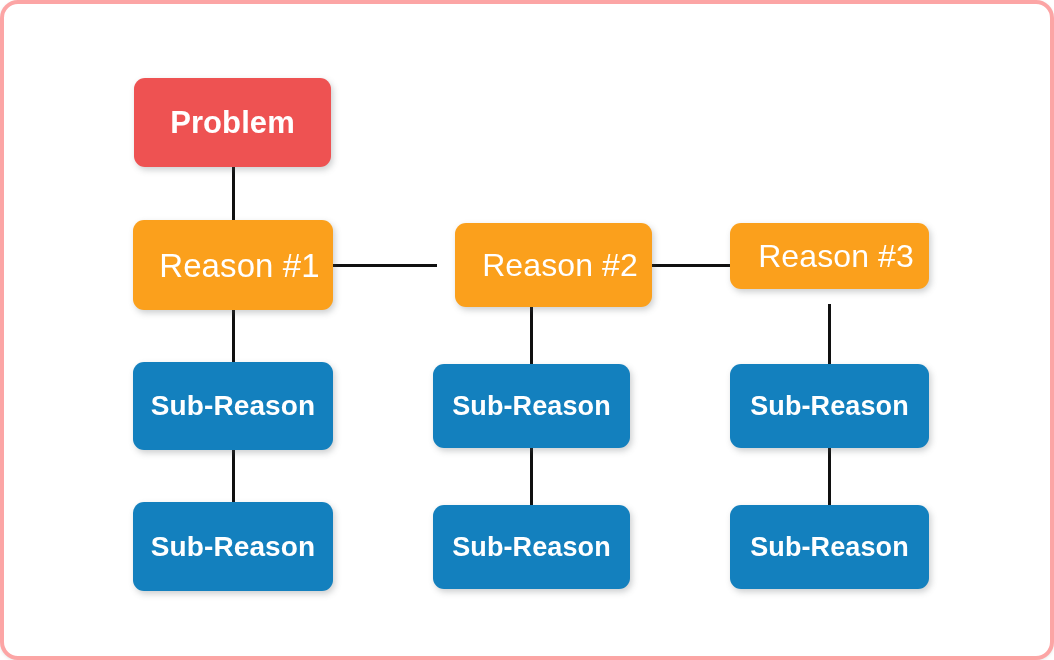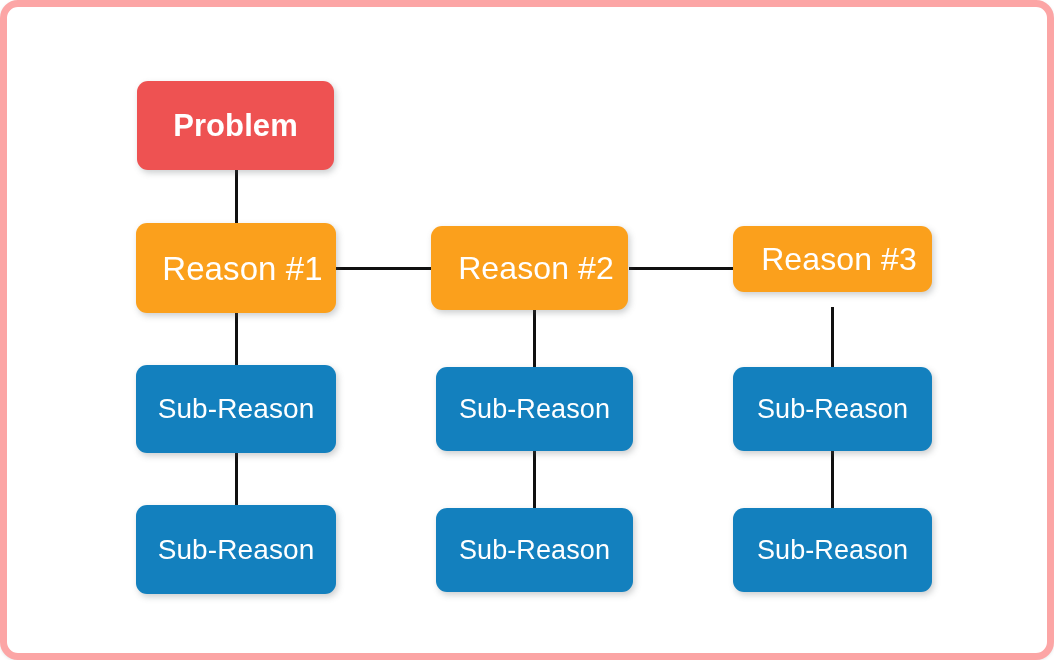--- a/index.html
+++ b/index.html
@@ -14,21 +14,21 @@
     overflow: hidden;
   }
 
   #canvas {
     position: relative;
     width: 1054px;
     height: 660px;
     box-sizing: border-box;
     background: #ffffff;
     border-radius: 18px;
-    border: 7px solid #fca5a5;
+    border: 4px solid #fca5a5;
     box-shadow: 0 1px 3px rgba(120,130,130,0.18);
     overflow: hidden;
   }
 
   
   .connector {
     position: absolute;
     background: #101010;
     z-index: 1;
   }
@@ -56,21 +56,21 @@
     white-space: nowrap;
   }
 
   .node.problem   { background: #ee5252; }
   .node.reason    { background: #fba01c; }
   .node.subreason { background: #1380be; }
 
   
   .node.problem   .label { font-size: 31px; font-weight: 700; }
   .node.reason    .label { font-size: 33px; font-weight: 400; margin-left: 13px; }
-  .node.subreason .label { font-size: 28px; font-weight: 400; text-align: right; }
+  .node.subreason .label { font-size: 28px; font-weight: 700; text-align: right; }
   .node.reason.compact   .label { font-size: 32px; }
   .node.subreason.compact .label { font-size: 27px; }
 </style>
 </head>
 <body>
 
 <div id="canvas">
 
   <div class="connector v" style="left:228px; top:160px; height:62px;"></div>
 
@@ -88,21 +88,21 @@
   <div class="connector v" style="left:824px; top:444px; height:62px;"></div>
 
   <div class="node problem" style="left:130px; top:74px; width:197px; height:89px;">
     <span class="label">Problem</span>
   </div>
 
   <div class="node reason" style="left:129px; top:216px; width:200px; height:90px;">
     <span class="label">Reason #1</span>
   </div>
 
-  <div class="node reason compact" style="left:424px; top:219px; width:197px; height:84px;">
+  <div class="node reason compact" style="left:451px; top:219px; width:197px; height:84px;">
     <span class="label">Reason #2</span>
   </div>
 
   <div class="node reason compact" style="left:726px; top:219px; width:199px; height:66px;">
     <span class="label">Reason #3</span>
   </div>
 
   <div class="node subreason" style="left:129px; top:358px; width:200px; height:88px;">
     <span class="label">Sub-Reason</span>
   </div>

